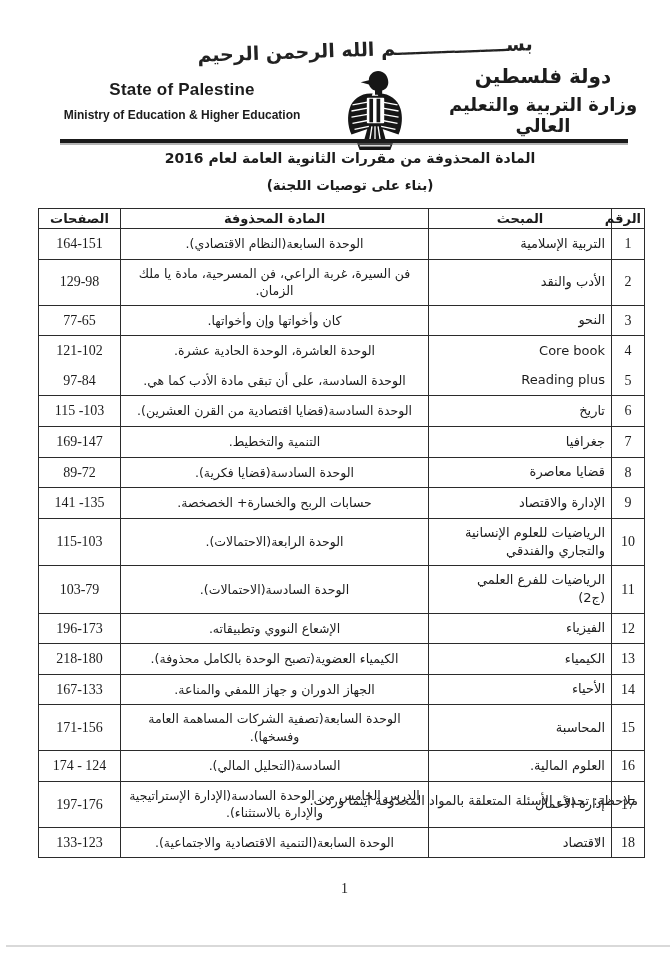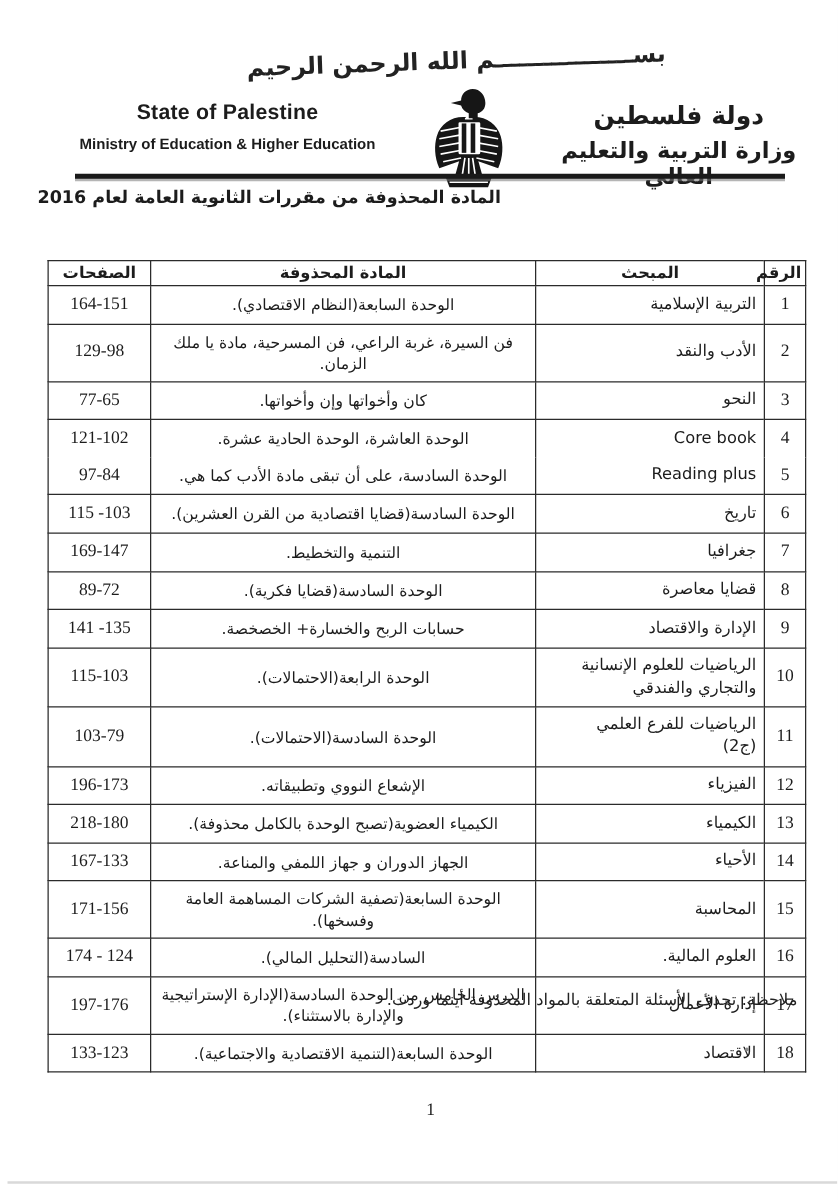--- a/index.html
+++ b/index.html
@@ -9,30 +9,30 @@
   }
   
   .bismillah{
     position:absolute;top:38px;left:50%;margin-left:30px;
     transform:translateX(-50%) rotate(-2deg);
     font-size:19px;font-weight:bold;white-space:nowrap;direction:rtl;color:#222;
   }
   .hdr-en{position:absolute;left:62px;top:80px;width:240px;text-align:center;}
   .hdr-en .l1{font-family:"Liberation Sans",sans-serif;font-weight:bold;font-size:17px;letter-spacing:.2px;}
   .hdr-en .l2{font-family:"Liberation Sans",sans-serif;font-weight:bold;font-size:12px;margin-top:8px;}
-  .hdr-ar{position:absolute;left:440px;top:80px;width:206px;text-align:center;direction:rtl;}
+  .hdr-ar{position:absolute;left:440px;top:64px;width:206px;text-align:center;direction:rtl;}
   .hdr-ar .l1{font-weight:bold;font-size:20px;}
   .hdr-ar .l2{font-weight:bold;font-size:18px;margin-top:6px;}
   .emblem{position:absolute;left:331px;top:70px;}
   .rule{
     position:absolute;left:60px;top:139px;width:568px;height:4px;
     background:#1a1a1a;box-shadow:0 2px 0 rgba(120,120,120,.55);
   }
   
-  .title,.subtitle{position:absolute;left:30px;right:0;text-align:left;direction:rtl;font-weight:bold;}
+  .title,.subtitle{position:absolute;left:30px;right:0;text-align:center;direction:rtl;font-weight:bold;}
   .title{top:150px;font-size:14px;}
   .subtitle{top:177px;font-size:13.5px;}
   
   .doc-table{
     position:absolute;top:208px;right:25px;width:606px;
     border-collapse:collapse;direction:rtl;table-layout:fixed;
   }
   .doc-table,.doc-table th,.doc-table td{border:1.5px solid #2b2b2b;}
   .doc-table th{font-weight:bold;font-size:13px;padding:2px 3px;text-align:center;}
   .doc-table td{padding:5px 6px;vertical-align:middle;line-height:1.4;}
@@ -82,20 +82,21 @@
   </div>
 
   <div class="hdr-ar">
     <div class="l1">دولة فلسطين</div>
     <div class="l2">وزارة التربية والتعليم العالي</div>
   </div>
 
   <div class="rule"></div>
 
   <div class="title">المادة المحذوفة من مقررات الثانوية العامة لعام 2016</div>
+  <div class="subtitle">(بناء على توصيات اللجنة)</div>
 
   <table class="doc-table">
     <colgroup>
       <col style="width:33px">
         <col style="width:183px">
         <col style="width:308px">
         <col style="width:82px">
     </colgroup>
     <thead>
       <tr>

